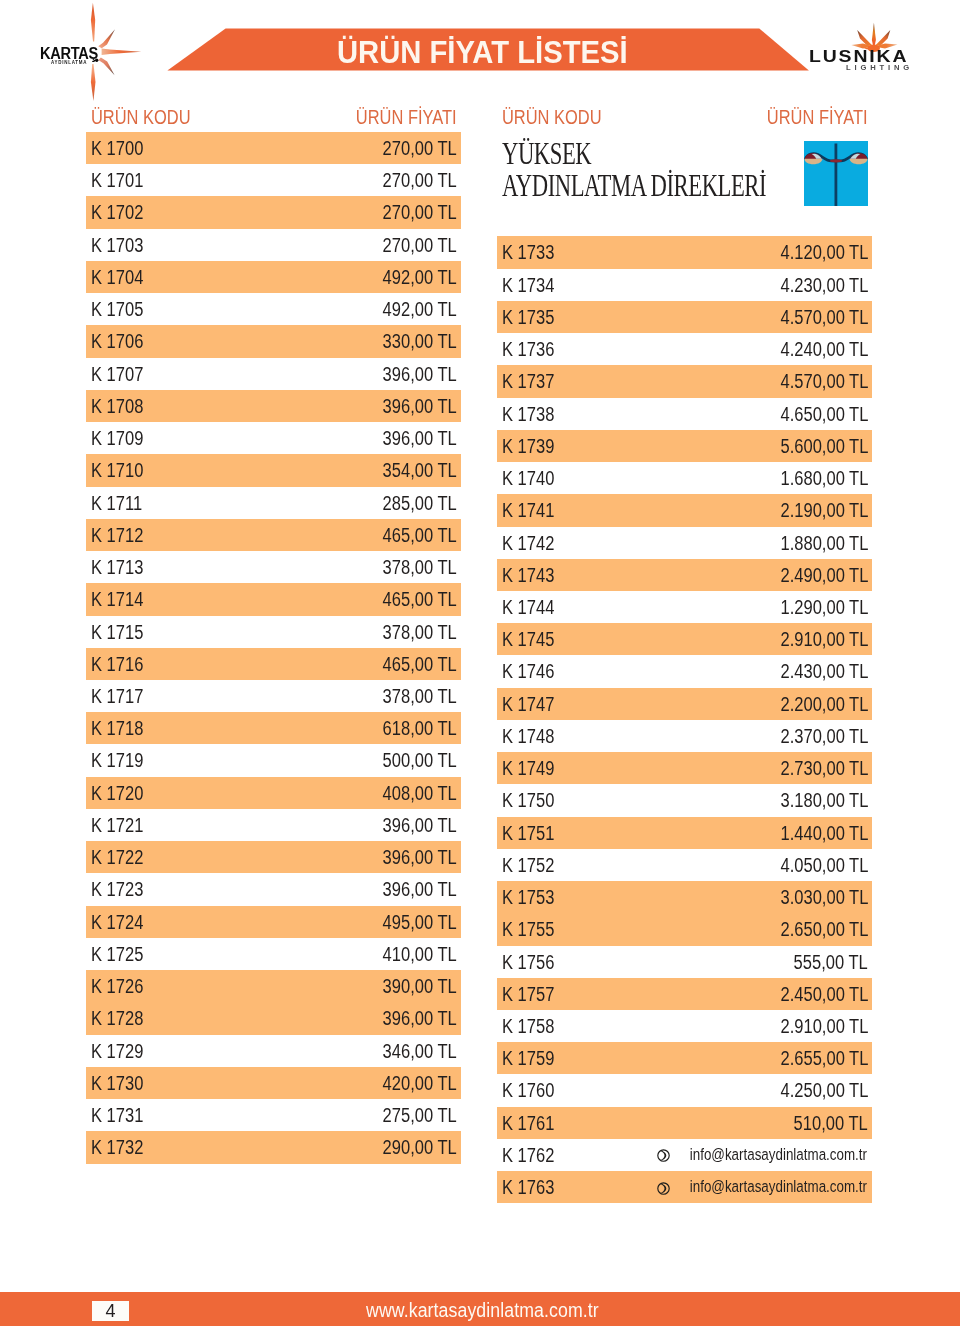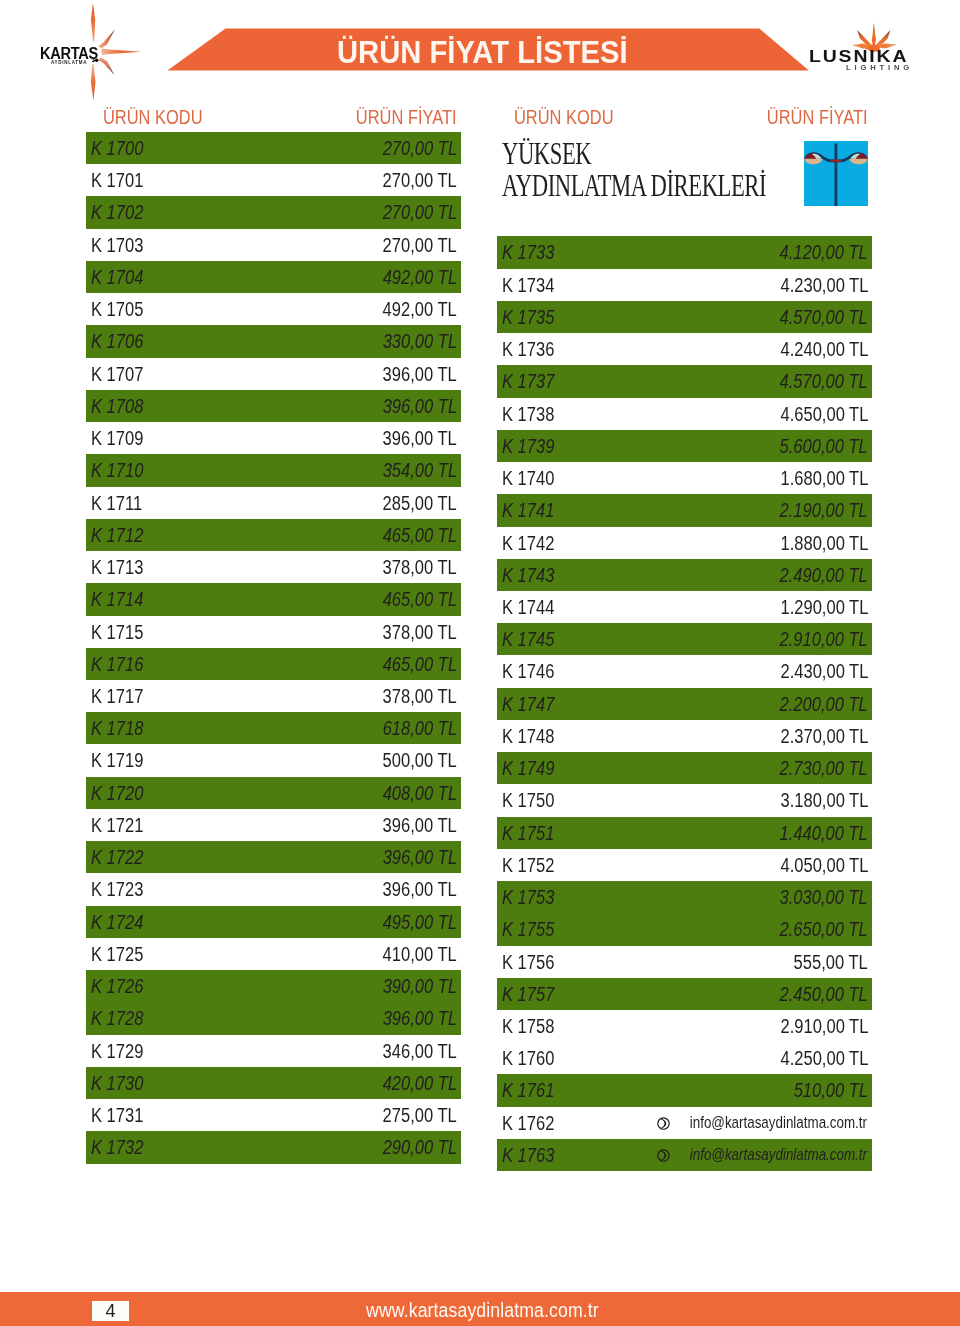--- a/index.html
+++ b/index.html
@@ -44,29 +44,29 @@
              transform-origin: left top; }
   .lr-tag  { position: absolute; left: 45.8px; top: 63.9px; font-size: 7px;
              font-weight: bold; color: #4d4d4f; line-height: 7px;
              letter-spacing: 3.5px; transform: scaleX(1.09);
              transform-origin: left top; }
 
   
   .col { position: absolute; width: 375px; }
   .col-left { left: 86px; top: 100px; }
   .col-right { left: 497px; top: 100px; }
-  .thead { height: 32px; position: relative; color: #dd6a42; margin-left: 12px; }
+  .thead { height: 32px; position: relative; color: #dd6a42; }
   .thead .c1, .thead .c2 {
     position: absolute; top: 0; height: 32px; line-height: 34px;
     font-size: 20px; transform: scaleX(0.822); white-space: nowrap;
   }
   .thead .c1 { left: 5.0px; transform-origin: left center; }
   .thead .c2 { right: 4.0px; transform-origin: right center; }
   .row { height: 32.24px; position: relative; color: #221f1f; }
-  .row.odd { background: #4d7c0f; font-style: italic; }
+  .row.odd { background: #fdba74; }
   .row .c1, .row .c2 {
     position: absolute; top: 0; height: 32.24px; line-height: 32.4px;
     font-size: 20px; transform: scaleX(0.826); white-space: nowrap;
   }
   .row .c1 { left: 5.0px; transform-origin: left center; }
   .row .c2 { right: 3.9px; transform-origin: right center; }
   
   .row .c2.mail { font-size: 16.7px; transform: scaleX(0.802); right: 5.4px; }
   .row .mailicon { position: absolute; left: 159.5px; top: 9.4px;
                    width: 13px; height: 13px; }
@@ -463,20 +463,24 @@
           <div class="c2">555,00 TL</div>
         </div>
         <div class="row odd">
           <div class="c1">K 1757</div>
           <div class="c2">2.450,00 TL</div>
         </div>
         <div class="row">
           <div class="c1">K 1758</div>
           <div class="c2">2.910,00 TL</div>
         </div>
+        <div class="row odd">
+          <div class="c1">K 1759</div>
+          <div class="c2">2.655,00 TL</div>
+        </div>
         <div class="row">
           <div class="c1">K 1760</div>
           <div class="c2">4.250,00 TL</div>
         </div>
         <div class="row odd">
           <div class="c1">K 1761</div>
           <div class="c2">510,00 TL</div>
         </div>
         <div class="row">
           <div class="c1">K 1762</div>

